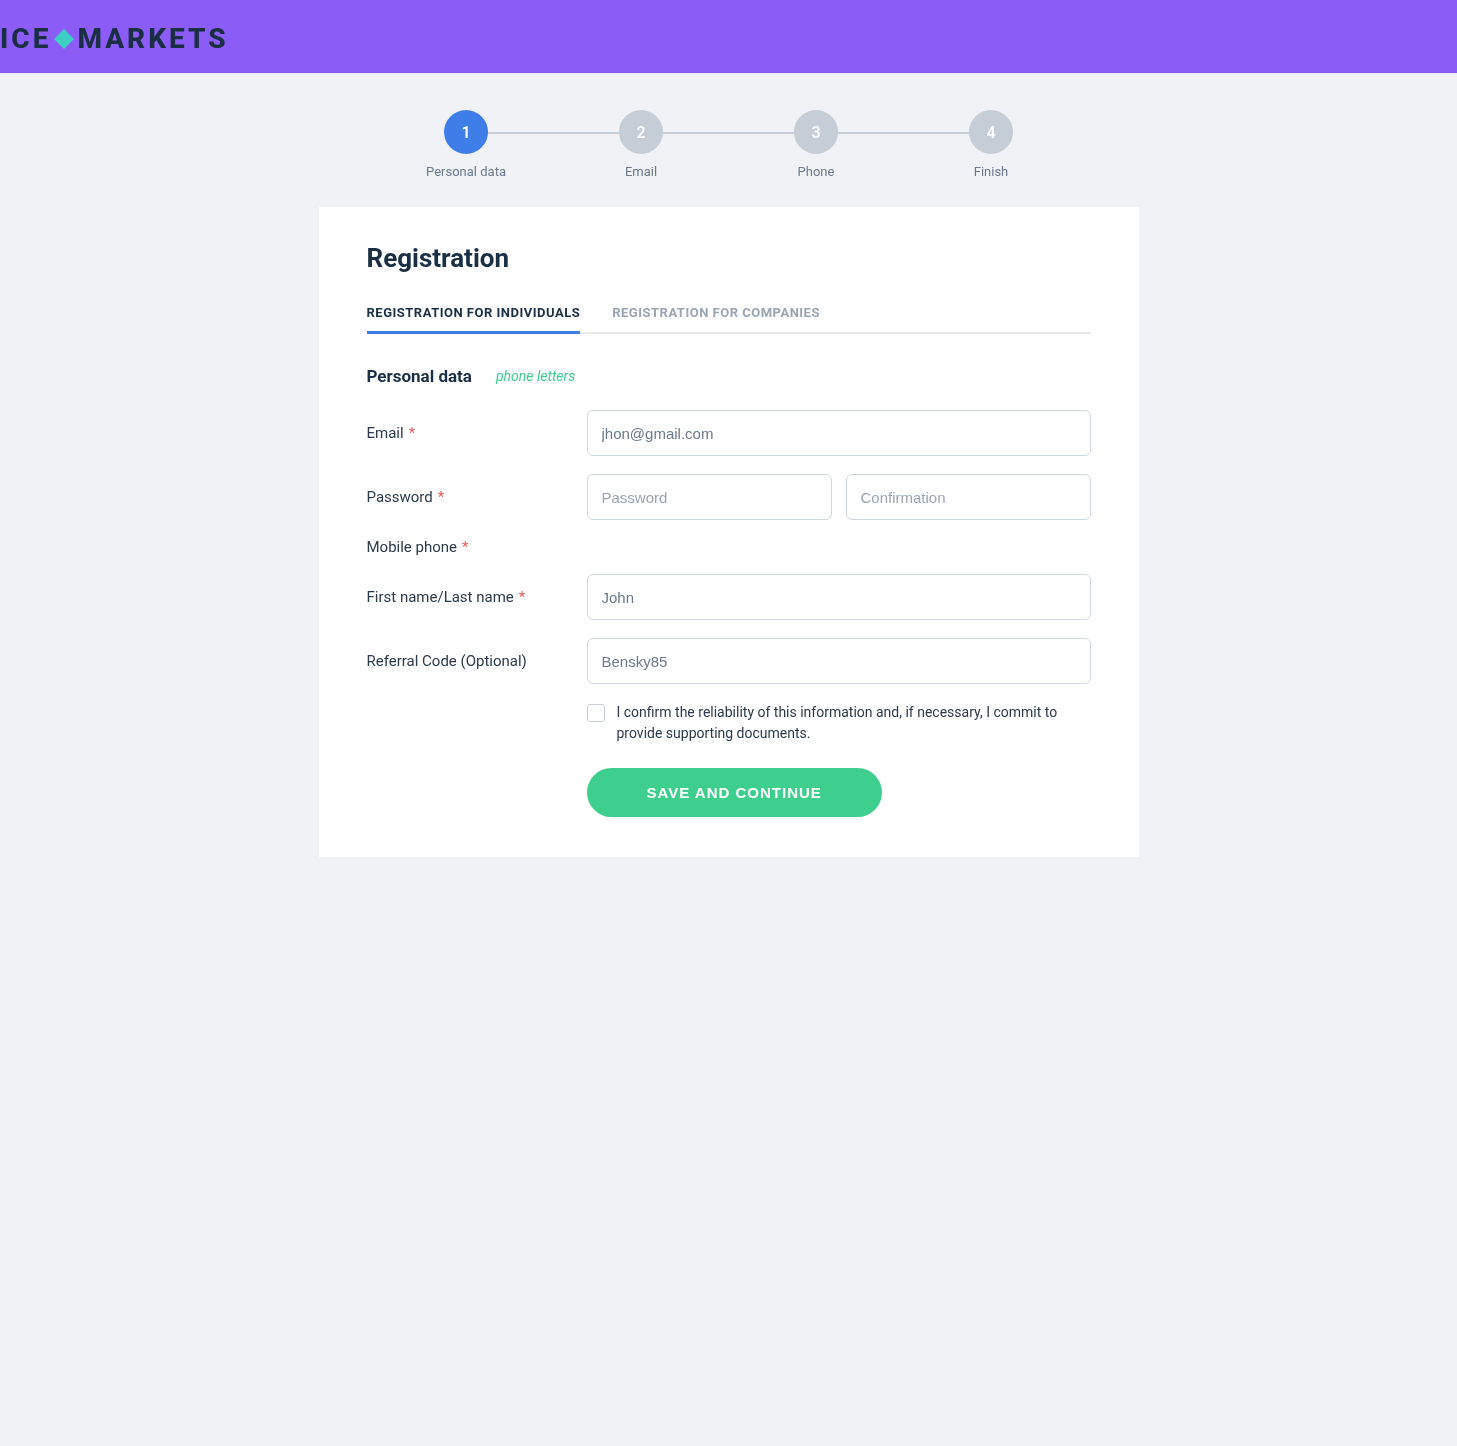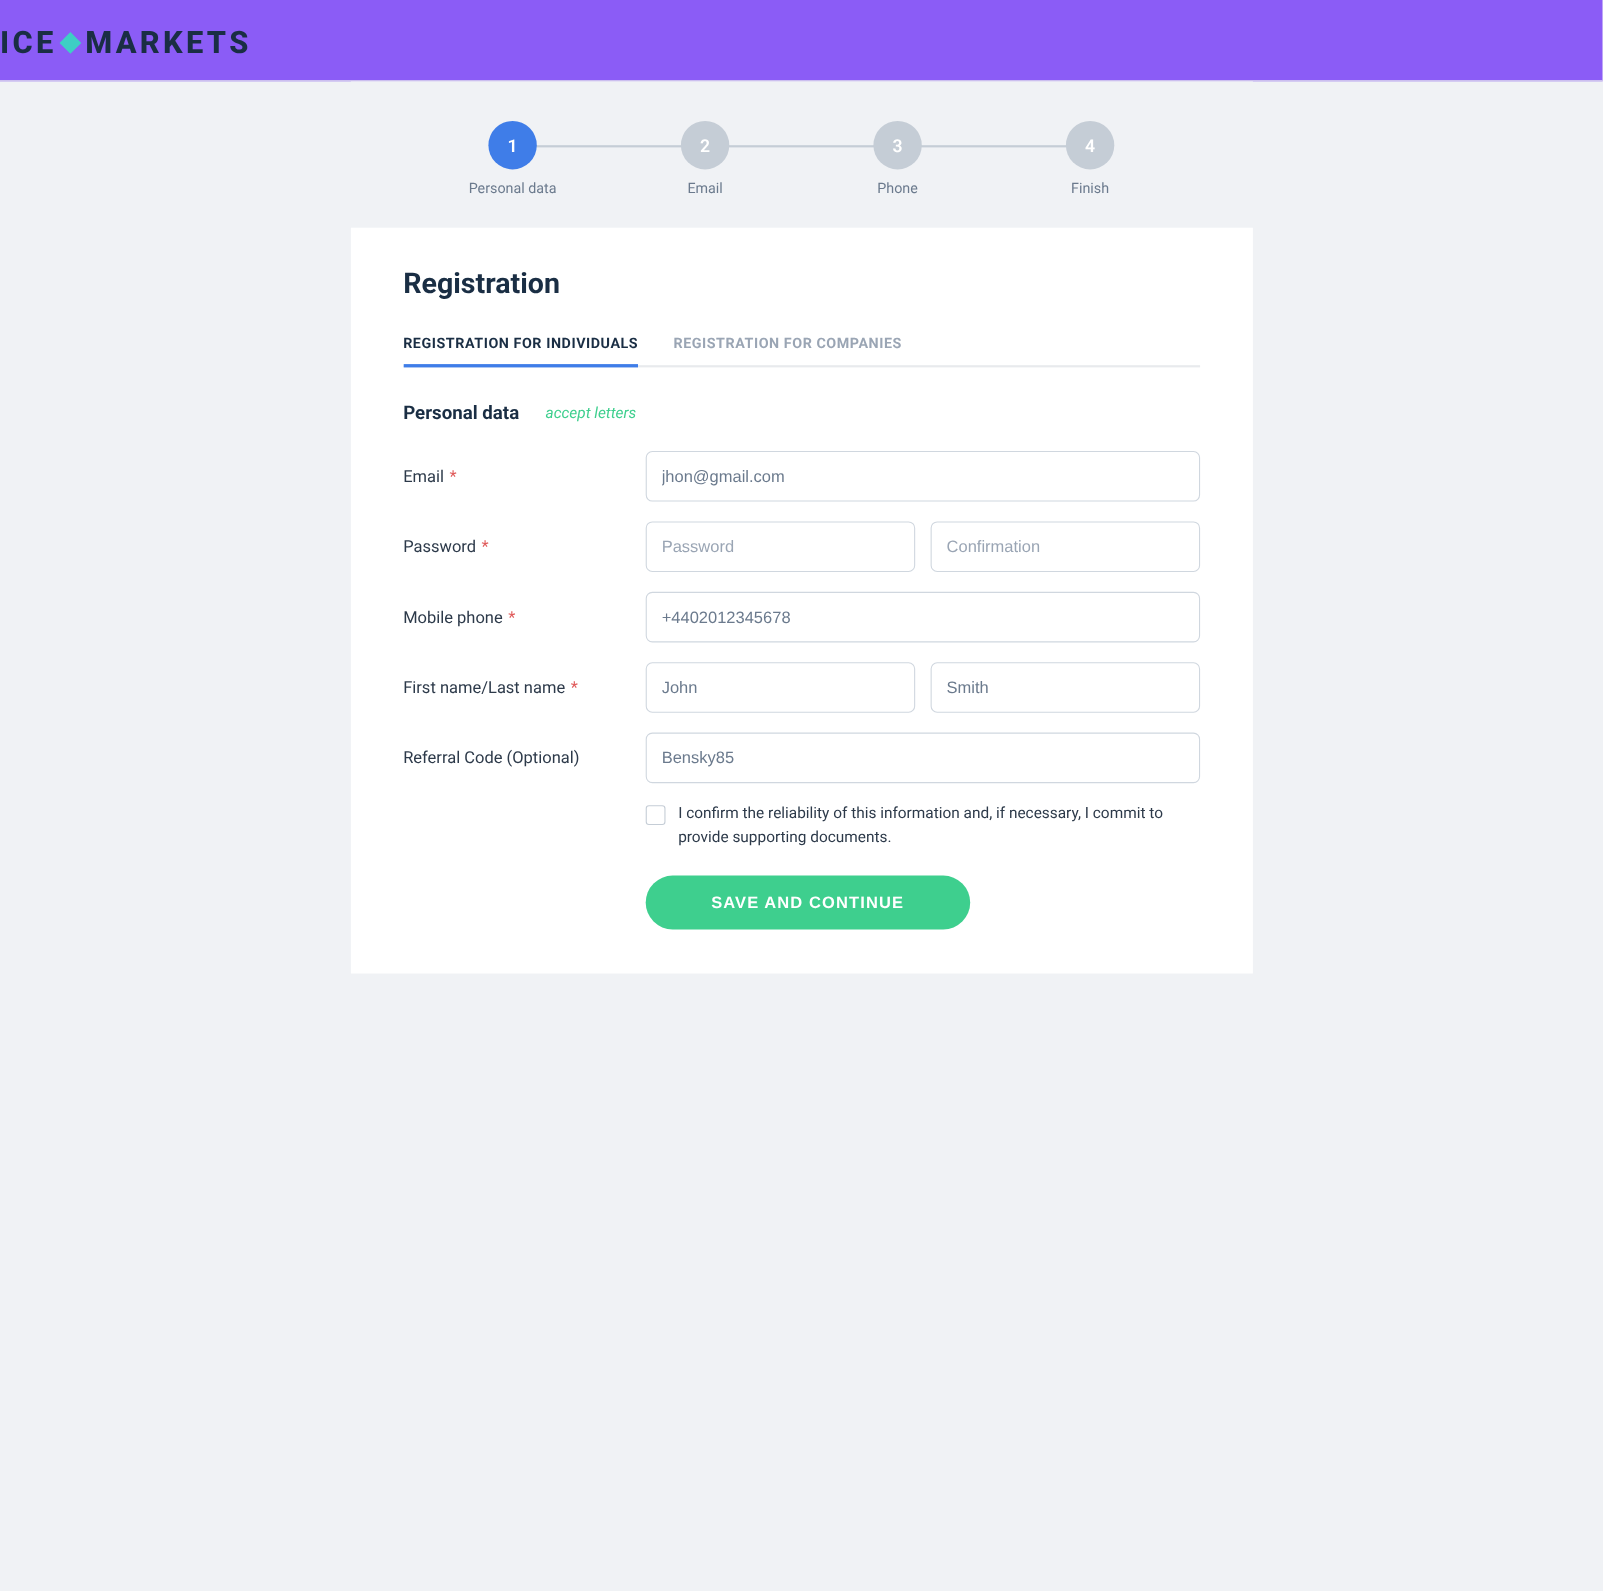--- a/index.html
+++ b/index.html
@@ -294,48 +294,44 @@
 <div class="page-content">
   <h1 class="page-title">Registration</h1>
 
   <div class="tabs" id="tabs-container">
   <div class="tab active">REGISTRATION FOR INDIVIDUALS</div>
       <div class="tab">REGISTRATION FOR COMPANIES</div>
     </div>
 
   <div class="form-section-header">
     <span class="form-section-title">Personal data</span>
-    <span class="latin-hint">accept letters</span>
+    <span class="latin-hint">phone letters</span>
   </div>
 
   <div id="form-fields-container">
       <div class="form-row">
         <div class="form-label">Email<span class="required"> *</span></div>
         <div class="form-fields">
           <input class="form-input" type="text" placeholder="jhon@gmail.com" value="jhon@gmail.com" style="">
         </div>
       </div>
       <div class="form-row">
         <div class="form-label">Password<span class="required"> *</span></div>
         <div class="form-fields">
           <input class="form-input" type="password" placeholder="Password" style="">
           <input class="form-input" type="password" placeholder="Confirmation" style="">
         </div>
       </div>
       <div class="form-row">
         <div class="form-label">Mobile phone<span class="required"> *</span></div>
-        <div class="form-fields">
-          <input class="form-input" type="text" placeholder="+4402012345678" value="+4402012345678" style="">
-        </div>
       </div>
       <div class="form-row">
         <div class="form-label">First name/Last name<span class="required"> *</span></div>
         <div class="form-fields">
           <input class="form-input" type="text" placeholder="John" value="John" style="">
-          <input class="form-input" type="text" placeholder="Smith" value="Smith" style="">
         </div>
       </div>
       <div class="form-row">
         <div class="form-label">Referral Code (Optional)</div>
         <div class="form-fields">
           <input class="form-input" type="text" placeholder="Bensky85" value="Bensky85" style="">
         </div>
       </div>
     </div>
 

